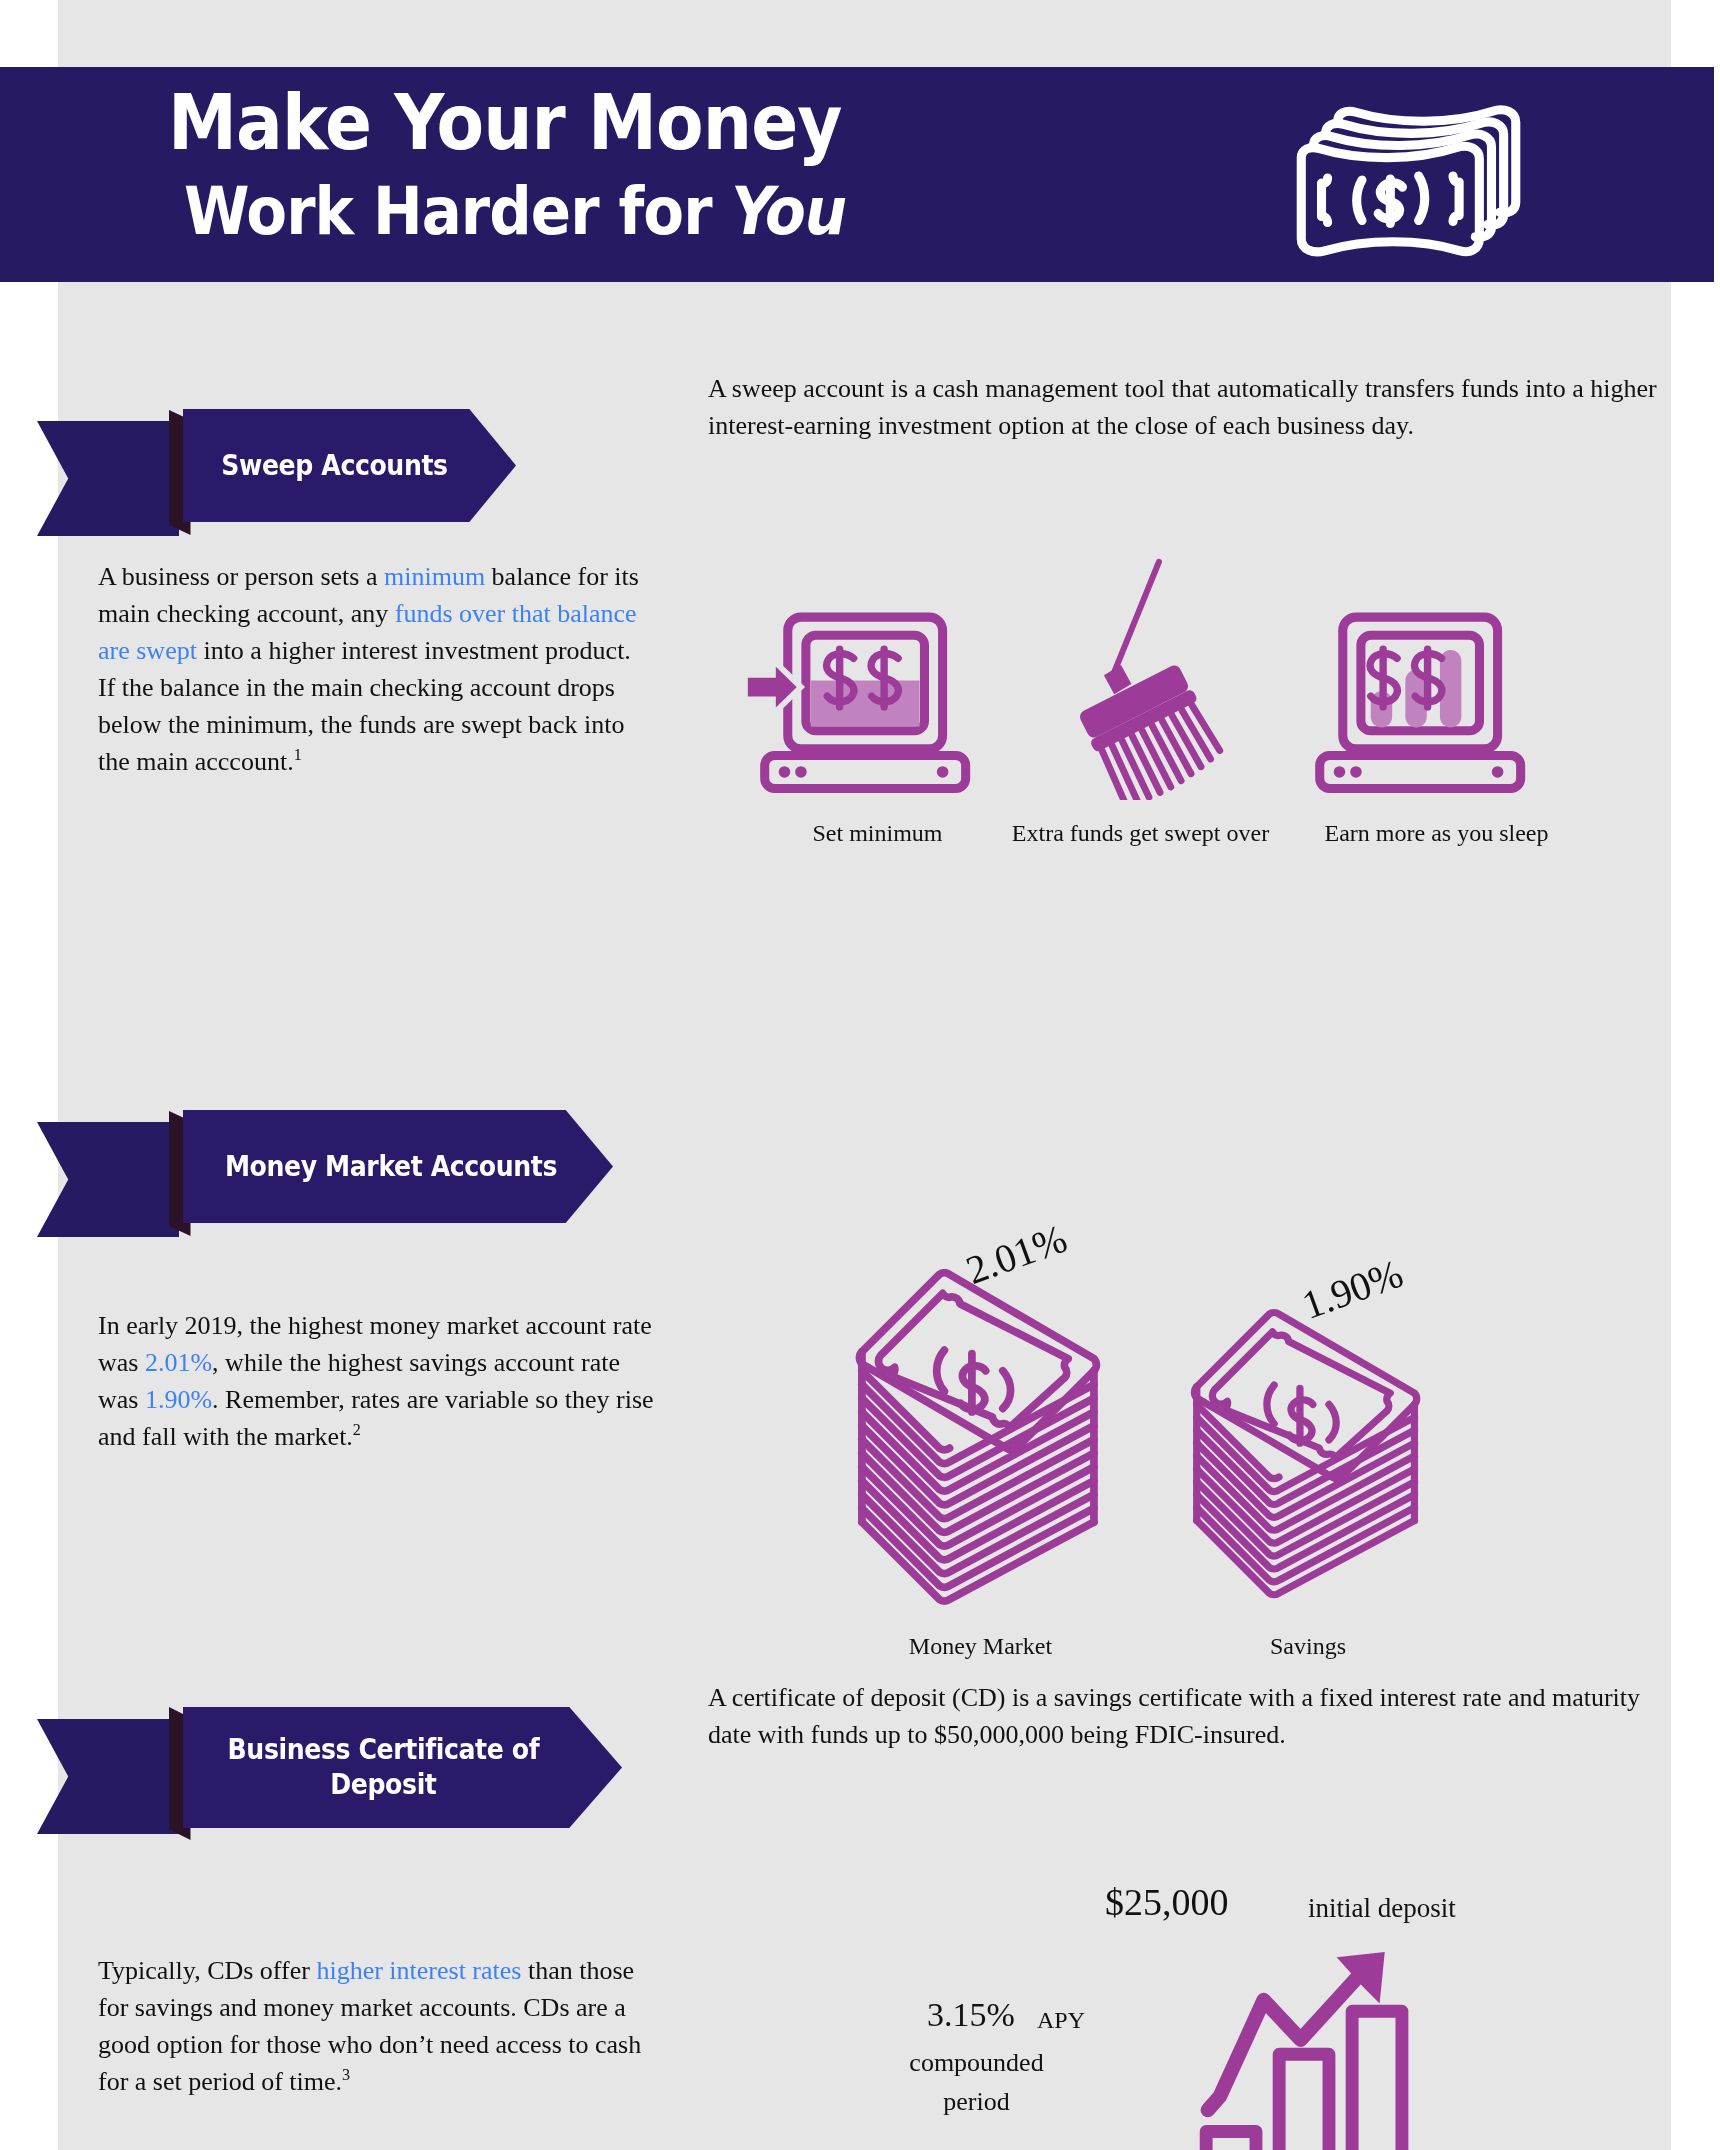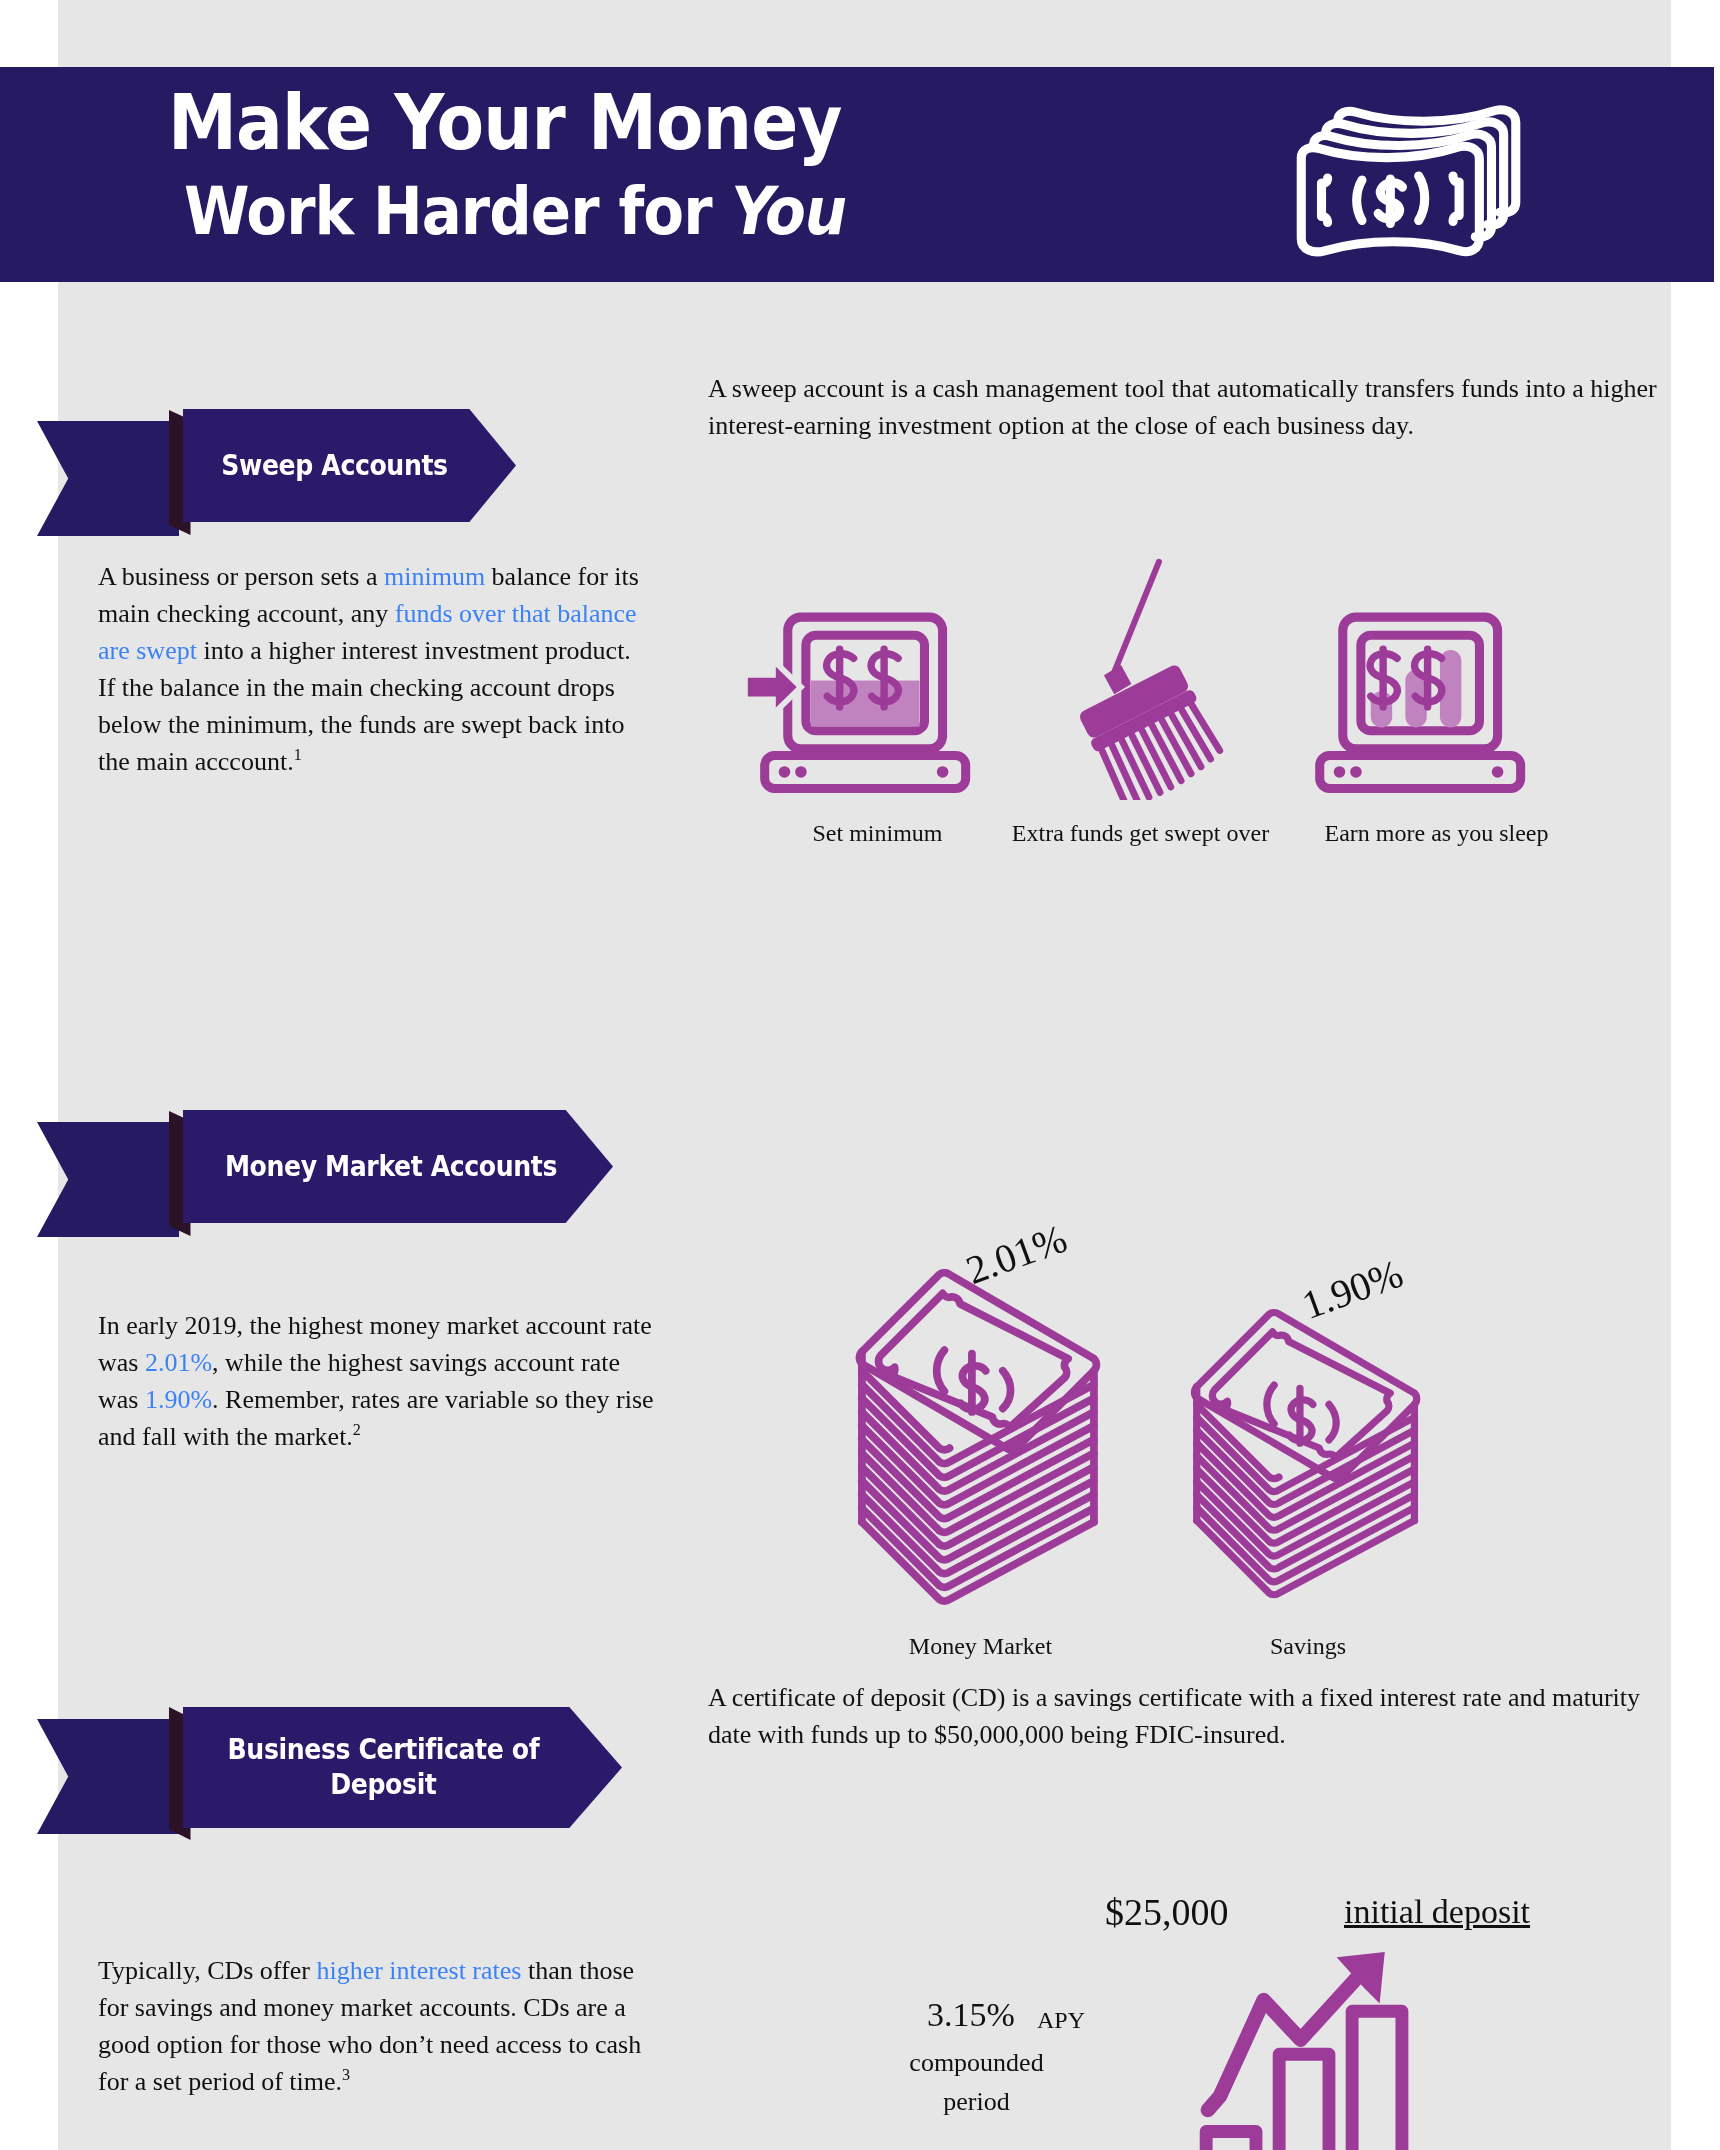--- a/index.html
+++ b/index.html
@@ -270,22 +270,22 @@
     <div class="banner-fold" style="left:169px;top:34px;width:21.5px;height:133px;clip-path:polygon(0 0,100% 8%,100% 100%,0 92%);"></div>
     <div class="banner-main" style="left:183px;top:34px;width:439px;height:121px;font-size:28px;line-height:1.22;clip-path:polygon(0 0,88% 0,100% 50%,88% 100%,0 100%);padding:0 49px 0 10.8px;">Business Certificate of Deposit</div>
   </div>
 
   <div class="ptext" style="left:708px;top:1680px;width:968px;">A certificate of deposit (CD) is a savings certificate with a fixed interest rate and maturity date with funds up to $50,000,000 being FDIC-insured.</div>
 
   <div class="ptext" style="left:98px;top:1953px;width:559px;">
     <span>Typically, CDs offer </span><span class="hl">higher interest rates</span><span> than those for savings and money market accounts. CDs are a good option for those who don’t need access to cash for a set period of time.</span><sup>3</sup>
   </div>
 
-  <div class="bigval" style="left:1105px;top:1880px;font-size:38px;margin-top:10px;">$25,000</div>
-  <div class="bigval" style="left:1344px;top:1893px;font-size:34px;text-decoration:underline;">initial deposit</div>
+  <div class="bigval" style="left:1105px;top:1880px;font-size:38px;">$25,000</div>
+  <div class="bigval" style="left:1308px;top:1893px;font-size:27px;">initial deposit</div>
 
   <div class="bigval" style="left:927px;top:1996px;font-size:34px;">3.15%</div>
   <div class="bigval" style="left:1037px;top:2007px;font-size:24px;">APY</div>
   <div class="cap" style="left:856px;top:2045px;width:241px;font-size:26px;">compounded</div>
   <div class="cap" style="left:856px;top:2084px;width:241px;font-size:26px;">period</div>
 
   <div style="position:absolute;left:1189px;top:1914px;width:249px;height:344px;">
     <svg viewBox="0 0 290 400" width="249" height="344">
       <g fill="none" stroke="#9d3b99" stroke-width="15" stroke-linejoin="round" stroke-linecap="round">
         <rect x="20" y="253" width="58" height="75"></rect>

